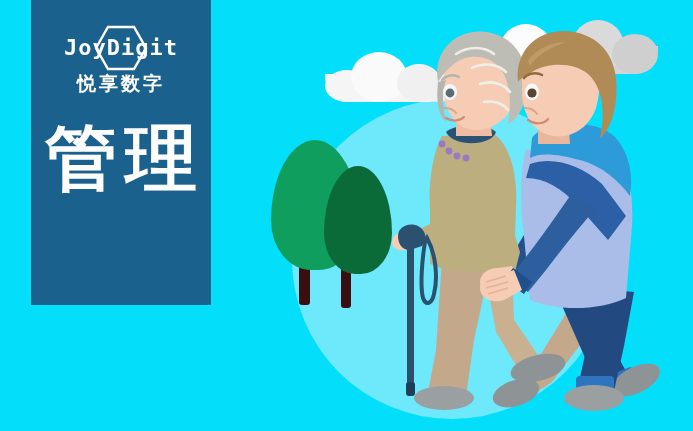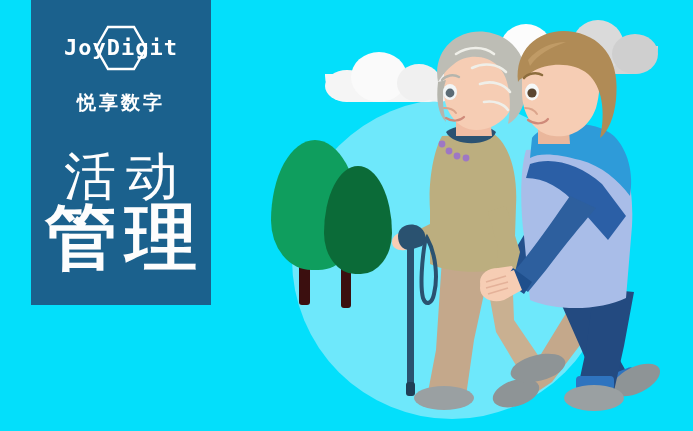--- a/index.html
+++ b/index.html
@@ -66,21 +66,21 @@
   .hexagon{
     position:absolute;left:48px;top:0;width:54px;height:46px;
   }
   .logo-text{
     position:absolute;left:0;top:9px;width:150px;text-align:center;
     color:#ffffff;font-size:22px;letter-spacing:1px;font-weight:700;
     font-family:"DejaVu Sans Mono","Liberation Mono",monospace;
     line-height:28px;
   }
   .logo-cn{
-    margin-top:19px;color:#ffffff;font-size:19px;font-weight:700;letter-spacing:3px;
+    margin-top:0;color:#ffffff;font-size:19px;font-weight:700;letter-spacing:3px;
     font-family:"DejaVu Sans","Liberation Sans",sans-serif;
   }
   .title{margin-top:30px;text-align:center;color:#fdfdfd;}
   .title-line1{
     font-size:52px;line-height:60px;letter-spacing:10px;
     font-weight:300;text-indent:10px;
     font-family:"DejaVu Sans","Liberation Sans",sans-serif;
   }
   .title-line2{
     font-size:72px;line-height:62px;letter-spacing:8px;
@@ -234,18 +234,17 @@
     <div class="logo-wrap">
       <svg class="hexagon" viewBox="0 0 54 46">
         <polygon points="14,2 40,2 52,23 40,44 14,44 2,23" fill="none" stroke="#ffffff" stroke-width="2.4"></polygon>
       </svg>
       <div class="logo-text">JoyDigit</div>
     </div>
 
     <div class="logo-cn">悦享数字</div>
 
     <div class="title">
-      <div class="title-line1">活动</div>
       <div class="title-line2">管理</div>
     </div>
   </div>
 
 </div>
 
 </body></html>

